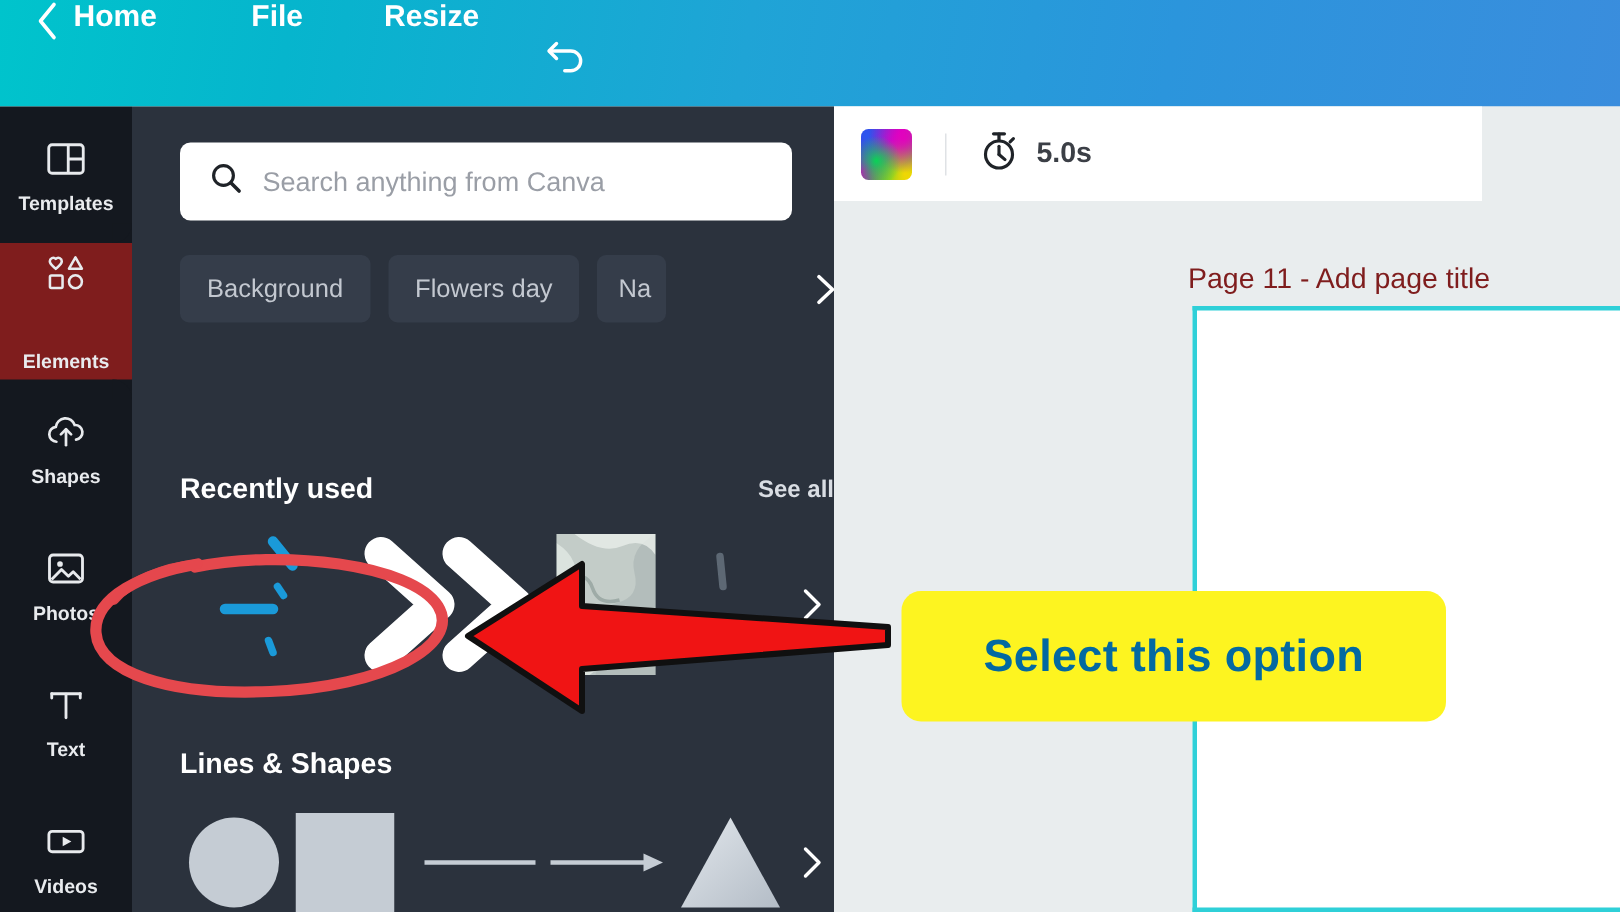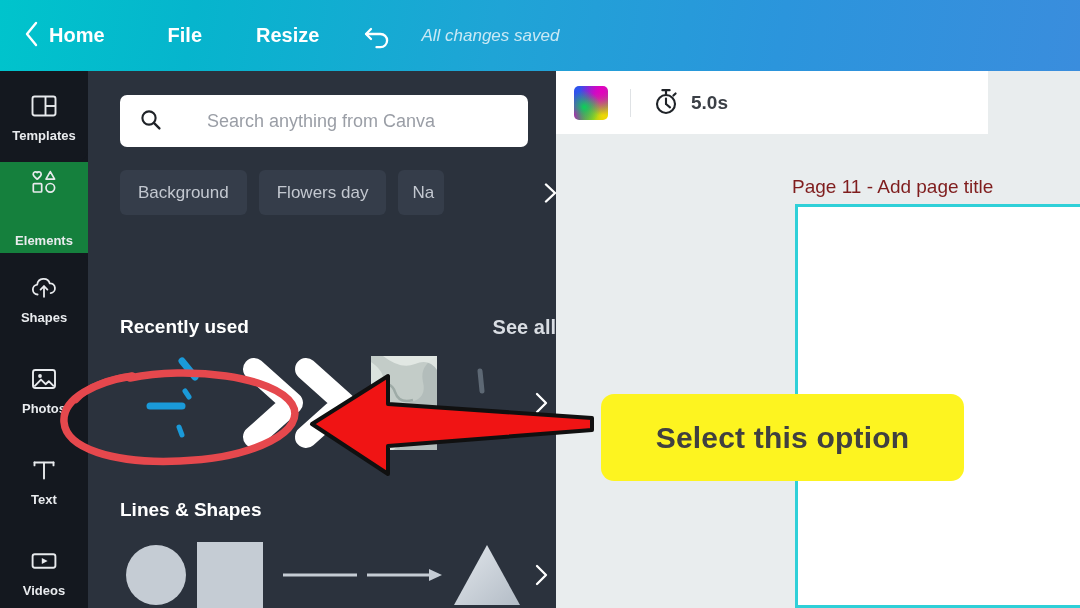--- a/index.html
+++ b/index.html
@@ -7,21 +7,21 @@
   body {
     font-family:"Liberation Sans", sans-serif;
     background:#e9edee;
     position:relative;
   }
 
   
   #topbar {
     position:absolute; left:0; top:0; width:1080px; height:71px;
     background:linear-gradient(100deg,#00c4cc 0%,#06b5cd 18%,#1fa4d6 46%,#2b95dc 72%,#3a8ddd 100%);
-    display:flex; align-items:center;
+    display:flex; 
   }
   #back-chev { margin-left:22px; margin-right:9px; display:block; }
   .tb-link { font-weight:bold; font-size:20px; color:#fff; }
   #home-label { margin-right:63px; }
   #file-label { margin-right:54px; }
   #resize-label { margin-right:44px; }
   #undo-btn { display:flex; align-items:center; margin-right:28px; }
   #saved-label {
     font-size:17px; font-style:italic; color:#c9e9f5; font-weight:normal;
     white-space:nowrap;
@@ -33,38 +33,38 @@
     background:#14181f;
   }
   .rail-item {
     position:relative; width:88px; height:91px;
     display:flex; flex-direction:column; align-items:center; justify-content:center;
     color:#e8eaed;
   }
   .rail-item .rl-label {
     font-size:13px; font-weight:bold; margin-top:7px; color:#e9ebee;
   }
-  .rail-item.active { background:#15803d;gap:29px; }
+  .rail-item.active { background:#7f1d1d;gap:29px; }
   .rail-item.active::before,
   .rail-item.active::after {
     content:""; position:absolute; right:0; width:13px; height:13px;
     background:#14181f;
   }
   .rail-item.active::before { top:-13px; border-bottom-right-radius:13px; }
   .rail-item.active::after  { bottom:-13px; border-top-right-radius:13px; }
   .rail-icon { width:30px; height:30px; display:block; }
 
   
   #panel {
     position:absolute; left:88px; top:71px; width:468px; height:537px;
     background:#2b323d; overflow:hidden;
   }
   #search-wrap {
     position:absolute; left:32px; top:24px; width:408px; height:52px;
-    background:#ffffff; border-radius:7px; display:flex; align-items:center;gap:32px;
+    background:#ffffff; border-radius:7px; display:flex; align-items:center;
   }
   #search-icon { margin-left:19px; margin-right:13px; flex:0 0 auto; }
   #search-input {
     border:none; outline:none; background:transparent; flex:1 1 auto;
     font-family:"Liberation Sans", sans-serif; font-size:18px; color:#40434a;
     padding-right:14px;
   }
   #search-input::placeholder { color:#9a9ea6; }
 
   #chips { position:absolute; left:32px; top:99px; width:436px; height:45px; display:flex;align-items:flex-end; }
@@ -77,21 +77,21 @@
   #chips-next {
     position:absolute; right:-8px; top:9px; width:28px; height:28px;
     display:flex; align-items:center; justify-content:center;
   }
 
   .sec-head {
     position:absolute; left:32px; width:436px; height:24px;
     display:flex; align-items:center; justify-content:space-between;text-align:center;
   }
   .sec-title { font-size:19px; font-weight:bold; color:#ffffff; }
-  .sec-seeall { font-size:20px; font-weight:bold; color:#d9dde3; }
+  .sec-seeall { font-size:16px; font-weight:bold; color:#d9dde3; }
 
   .row-scroll {
     position:absolute; left:32px; width:436px;
     display:flex; align-items:center;
   }
   .row-next {
     position:absolute; right:2px; top:50%; transform:translateY(-50%);
     width:26px; height:26px; display:flex; align-items:center; justify-content:center;
   }
 
@@ -140,42 +140,41 @@
 
   
   #ellipse-annot { position:absolute; left:60px; top:362px; pointer-events:none; }
   #arrow-annot   { position:absolute; left:300px; top:362px; pointer-events:none; }
   #callout {
     position:absolute; left:601px; top:394px; width:363px; height:87px;
     background:#fdf420; border-radius:13px;
     display:flex; align-items:center; justify-content:center;
   }
   #callout-text {
-    font-size:30px; font-weight:bold; color:#404040; letter-spacing:.2px;
+    font-size:30px; font-weight:bold; color:#0369a1; letter-spacing:.2px;
   }
 </style>
 </head>
 <body>
 
 <div id="topbar">
   <span id="back-chev">
     <svg width="18" height="28" viewBox="0 0 18 28" fill="none">
       <path d="M14 3 L5 14 L14 25" stroke="#ffffff" stroke-width="2.4" stroke-linecap="round" stroke-linejoin="round"></path>
     </svg>
   </span>
   <span class="tb-link" id="home-label">Home</span>
   <span class="tb-link" id="file-label">File</span>
   <span class="tb-link" id="resize-label">Resize</span>
   <span id="undo-btn">
     <svg width="30" height="26" viewBox="0 0 30 26" fill="none">
       <path d="M8 6 L3 11 L8 16" stroke="#ffffff" stroke-width="2.3" stroke-linecap="round" stroke-linejoin="round"></path>
       <path d="M3.4 11 H17.5 a6.6 6.6 0 0 1 0 13.2 H13.5" stroke="#ffffff" stroke-width="2.3" stroke-linecap="round" fill="none"></path>
     </svg>
   </span>
-  <span id="saved-label">All changes saved</span>
 </div>
 
 <div id="rail">
 
   <div class="rail-item">
     <span class="rail-icon">
       <svg width="30" height="30" viewBox="0 0 30 30" fill="none">
         <rect x="3.5" y="5.5" width="23" height="19" rx="2.2" stroke="#e8eaed" stroke-width="1.9"></rect>
         <path d="M16.5 5.5 V24.5" stroke="#e8eaed" stroke-width="1.9"></path>
         <path d="M16.5 15 H26.5" stroke="#e8eaed" stroke-width="1.9"></path>

